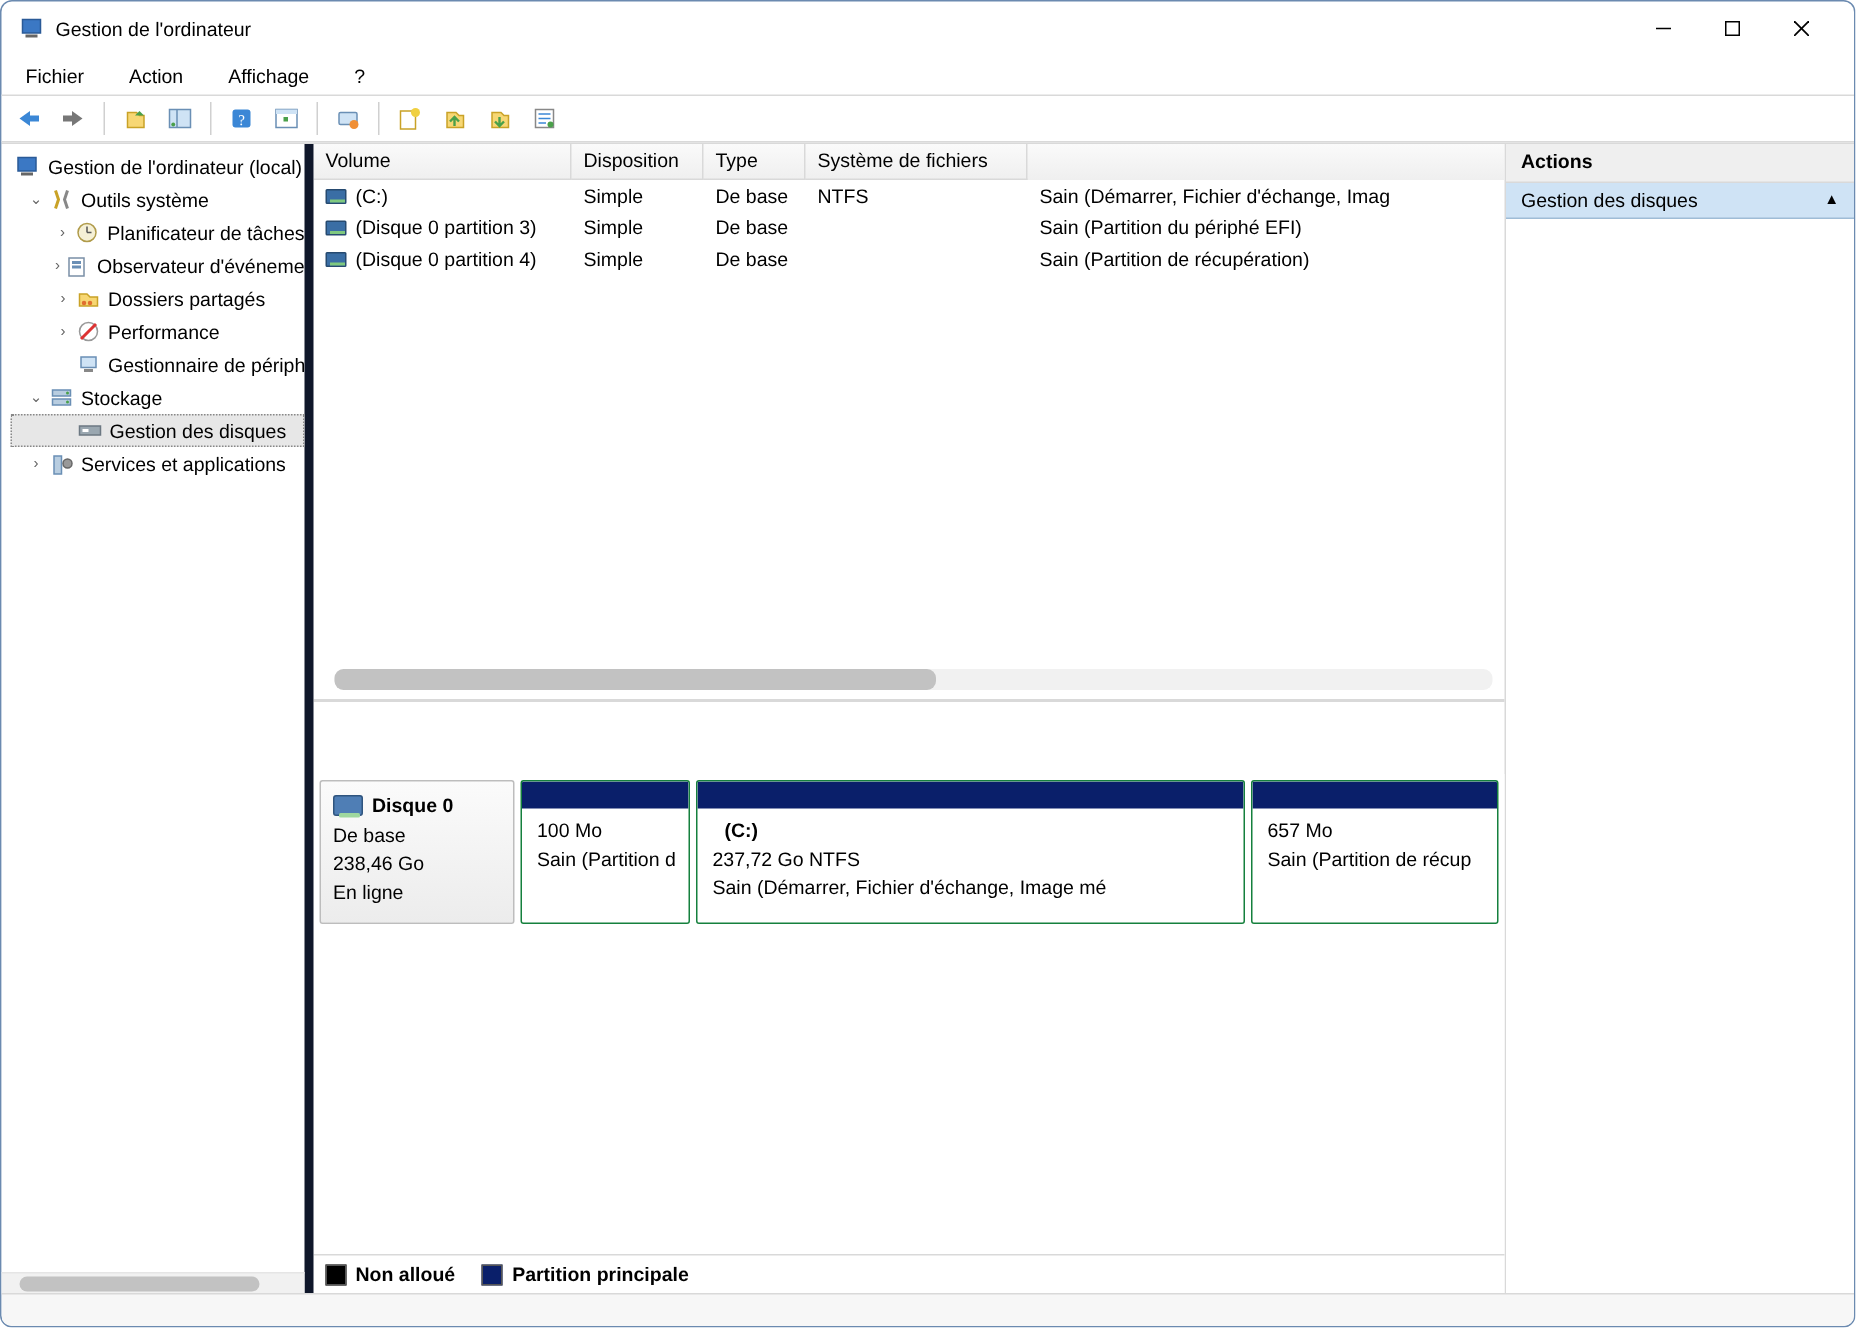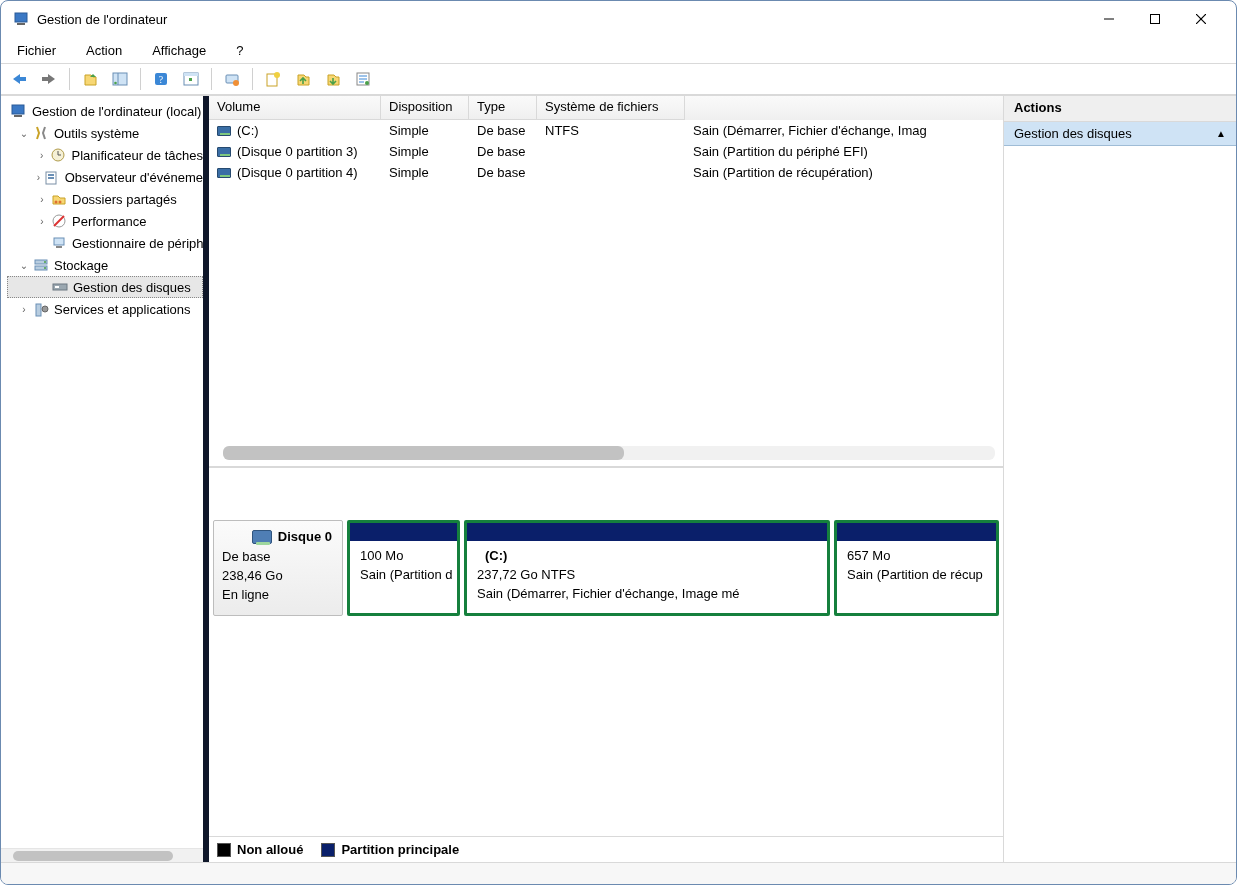--- a/index.html
+++ b/index.html
@@ -52,26 +52,26 @@
   .vol-scroll { height:14px; background:#f1f1f1; margin:4px 8px 6px 14px; position:relative; border-radius:6px; }
   .vol-scroll .thumb { position:absolute; left:0; top:0; width:52%; height:100%; background:#c2c2c2; border-radius:6px; }
 
   .col-volume{width:172px;} .col-dispo{width:88px;} .col-type{width:68px;} .col-fs{width:148px;} .col-stat{flex:1;}
 
   
   .disk-area { flex:1; background:#fff; display:flex; flex-direction:column; min-height:0; }
   .disk-body { flex:1; padding:4px; display:flex; flex-direction:column; gap:6px; }
   .disk-row { display:flex; gap:4px; }
   .disk-label { width:130px; border:1px solid #bdbdbd; background:linear-gradient(#fbfbfb,#ececec); border-radius:2px; padding:8px 10px 10px 8px; display:flex; flex-direction:column; }
-  .disk-title-row {display:flex; align-items:center; gap:6px; font-weight:600; margin-bottom:4px;justify-content:flex-end;}
+  .disk-title-row {display:flex; align-items:center; gap:6px; font-weight:600; margin-bottom:4px;}
   .disk-icon { width:20px; height:14px; background:#4f7eb5; border:1px solid #2f547e; border-radius:2px; position:relative; }
   .disk-icon::after { content:""; position:absolute; left:3px; bottom:-2px; width:14px; height:3px; background:#9ed79e; border-radius:1px; }
   .disk-info { font-size:13px; line-height:1.45; }
 
-  .part { border:3px solid #15803d; border-radius:2px; display:flex; flex-direction:column; overflow:hidden; min-width:0; }
+  .part { border:1px solid #15803d; border-radius:2px; display:flex; flex-direction:column; overflow:hidden; min-width:0; }
   .part-stripe { height:18px; background:#0a1f6a; }
   .part-text { padding:6px 10px 8px 10px; font-size:13px; line-height:1.45; white-space:nowrap; overflow:hidden; }
   .part-text .pname { font-weight:600; display:block; }
 
   
   .legend { height:26px; border-top:1px solid #d9d9d9; display:flex; align-items:center; gap:18px; padding:0 8px; }
   .lg { display:flex; align-items:flex-end; gap:6px;font-weight:bold; }
   .swatch { width:14px; height:14px; border:1px solid #555; }
   .swatch.black { background:#000; }
   .swatch.navy { background:#0a1f6a; }

